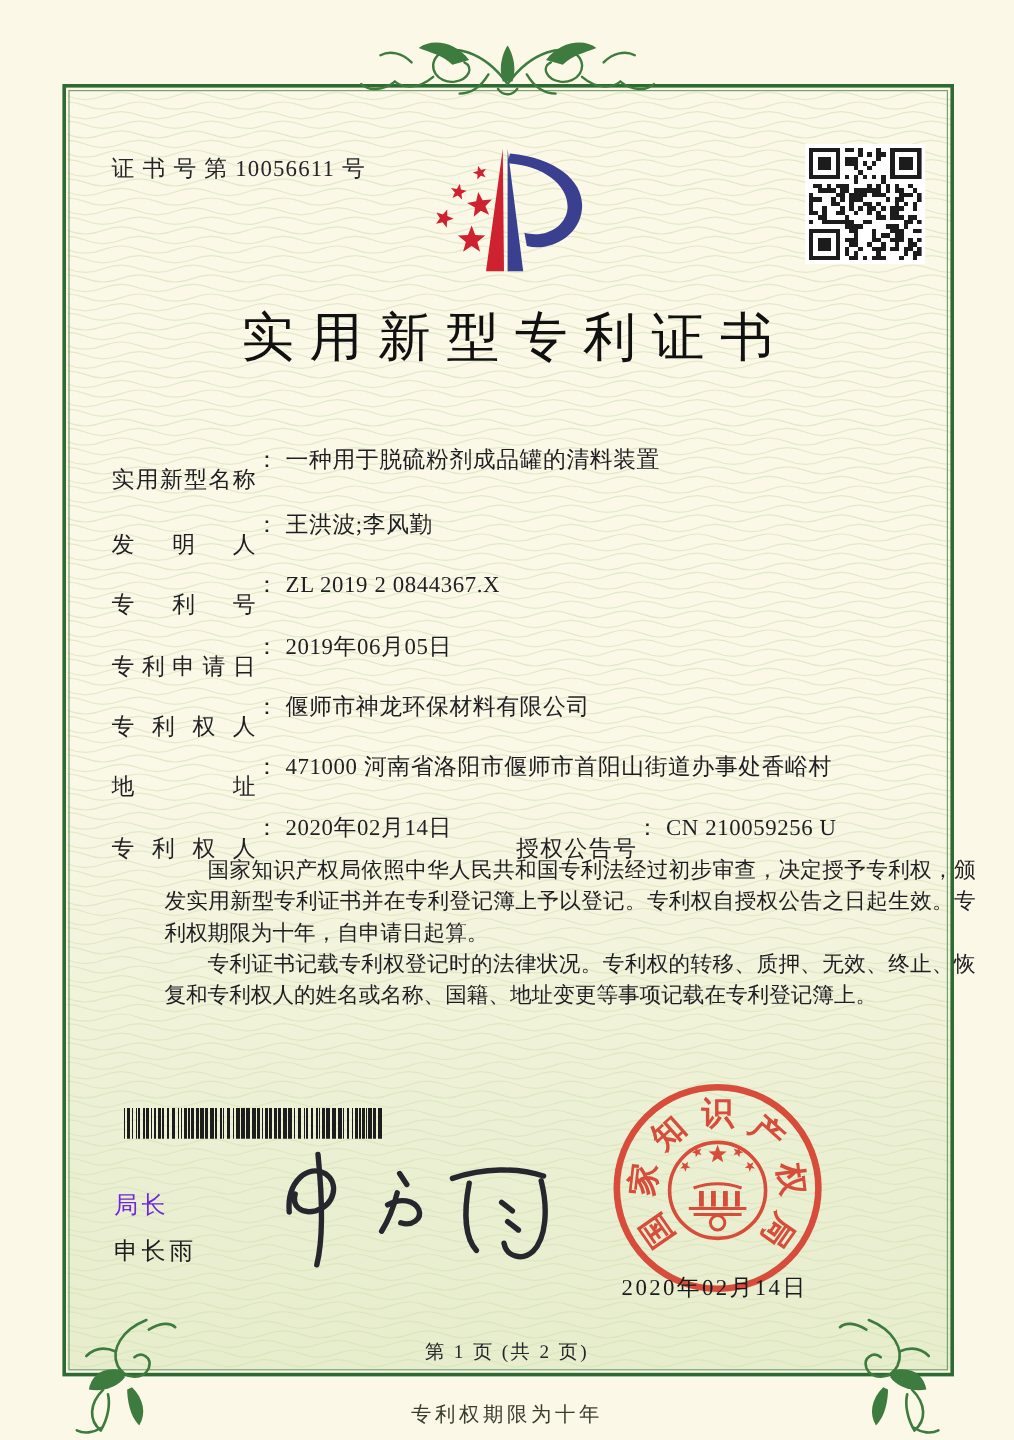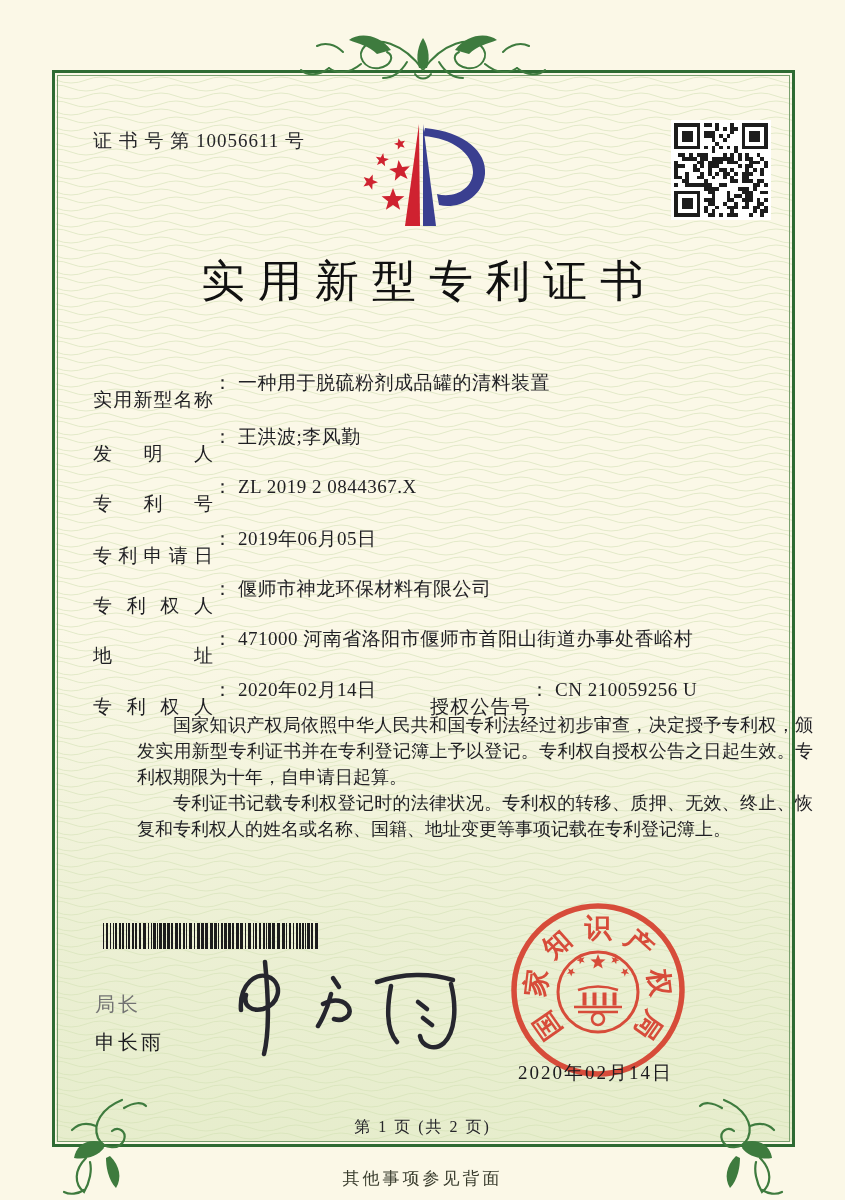--- a/index.html
+++ b/index.html
@@ -36,21 +36,21 @@
   .fcolon{display:inline-block;margin-right:6px;}
   .fvalue{letter-spacing:0.5px;}
   .grant2{position:absolute;left:337px;top:0;}
   .grant2 .flabel{width:100px;}
   .paras{
     position:absolute;left:93px;top:712px;width:676px;
     font-size:18px;line-height:26px;text-align:justify;color:#1f1f23;margin-left:44px;
   }
   .paras p{margin:0;text-indent:2em;}
   .barcode{position:absolute;left:103px;top:923px;width:218px;height:26px;}
-  .director-title{position:absolute;left:95px;top:991px;font-size:20px;letter-spacing:3px;color:#737373;}
+  .director-title{position:absolute;left:95px;top:991px;font-size:20px;letter-spacing:3px;color:#6d28d9;}
   .director-name{position:absolute;left:95px;top:1029px;font-size:20px;letter-spacing:3px;color:#1d1d20;}
   .signature{position:absolute;left:215px;top:952px;width:250px;height:110px;}
   .seal{position:absolute;left:508px;top:900px;width:180px;height:180px;opacity:0.93;}
   .seal-date{position:absolute;left:518px;top:1060px;font-size:19px;letter-spacing:2px;color:#1b1b1e;z-index:5;}
   .page-no{position:absolute;left:0;top:1117px;width:845px;text-align:center;font-size:16px;color:#26262a;letter-spacing:2px;}
   .back-note{position:absolute;left:0;top:1167px;width:845px;text-align:center;font-size:17px;letter-spacing:3px;color:#3a3d2e;}
   .ornament-top{position:absolute;left:283px;top:28px;width:280px;height:60px;}
   .flourish-bl{position:absolute;left:40px;top:1098px;width:110px;height:100px;}
   .flourish-br{position:absolute;left:696px;top:1098px;width:110px;height:100px;}
 </style>
@@ -700,15 +700,15 @@
       <rect x="95" y="93" width="3" height="12"></rect>
       <rect x="105" y="93" width="3" height="12"></rect>
       <path d="M66,107 H114" fill="none" stroke-width="2.5"></path>
       <path d="M70,112 H110" fill="none" stroke-width="2.5"></path>
       <circle cx="90" cy="119" r="6" fill="none" stroke-width="2.5"></circle>
     </g>
   </svg>
   <div class="seal-date">2020年02月14日</div>
 
   <div class="page-no">第 1 页 (共 2 页)</div>
-  <div class="back-note">其他事项参见背面</div>
+  <div class="back-note">专利权期限为十年</div>
 
 </div>
 
 </body></html>

